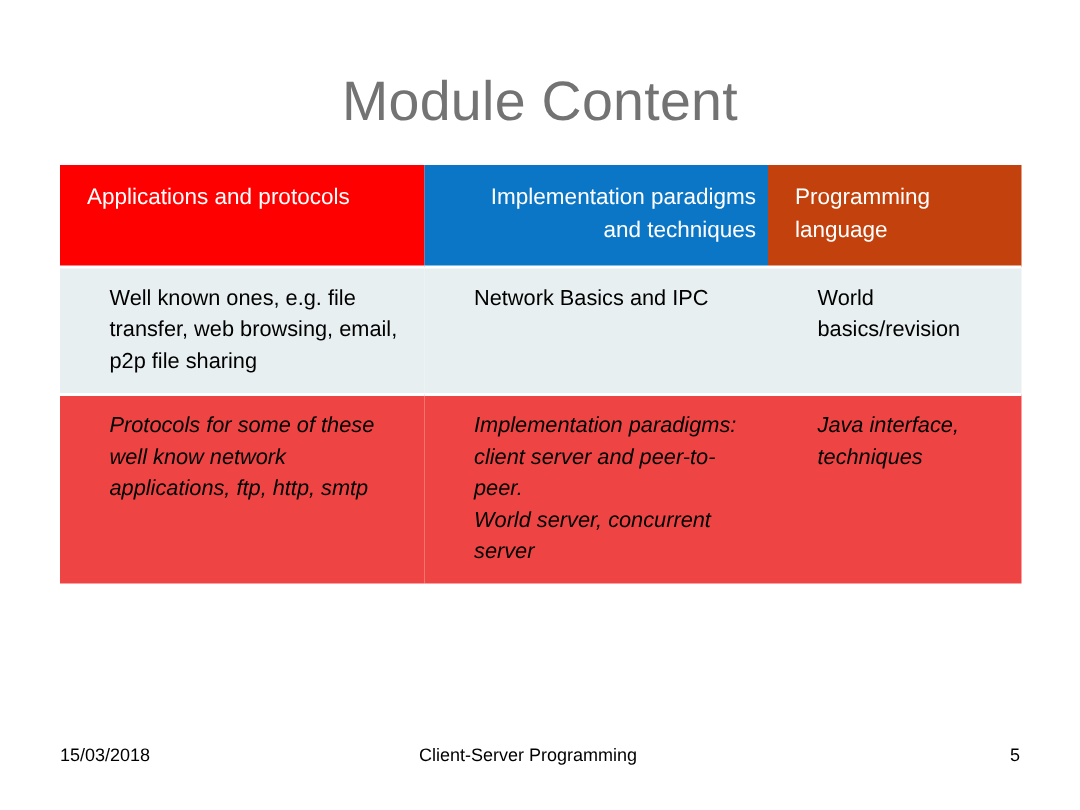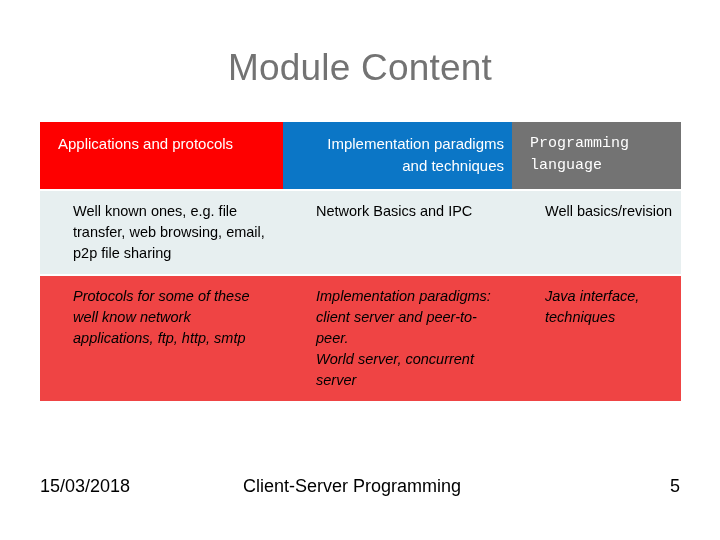--- a/index.html
+++ b/index.html
@@ -32,21 +32,20 @@
   }
 
   
   .content-table {
     position: absolute;
     left: 40px;
     top: 110px;
     width: 641px;
     border-collapse: collapse;
     table-layout: fixed;
-    margin-top: 12px;
   }
   .content-table td {
     vertical-align: top;
     padding: 10px 8px 10px 18px;
     font-size: 14.5px;
     line-height: 21px;
   }
 
   
   .col-a { width: 243px; }
@@ -56,41 +55,41 @@
   
   .header-row td {
     color: #ffffff;
     font-size: 15px;
     line-height: 22px;
     padding-top: 11px;
     padding-bottom: 12px;
   }
   .hdr-red   { background: #fe0000; }
   .hdr-blue  { background: #0b76c6; text-align: right; }
-  .hdr-green { background: #737373; font-family: Liberation Mono, monospace; }
+  .hdr-green { background: #c2410c; }
 
   
   .row-shade-a td { background: #e7eff0; }
   .row-shade-b td { background: #ef4444; font-style: italic; }
 
   .row-sep td {
     border-top: 2px solid #ffffff;
     padding-left: 33px;
   }
 
   .cell-text { display: block; white-space: pre-line; }
 
   
   .footer {
     position: absolute;
     left: 0;
-    top: 476px;
+    top: 493px;
     width: 720px;
     height: 20px;
-    font-size: 18px;
+    font-size: 12px;
     line-height: 20px;
     color: #000000;
   }
   .footer-date {
     position: absolute;
     left: 40px;
     top: 0;
   }
   .footer-center {
     position: absolute;
@@ -131,21 +130,21 @@
     </tr>
 
     <tr class="row-shade-a row-sep">
       <td>
         <span class="cell-text">Well known ones, e.g. file transfer, web browsing, email, p2p file sharing</span>
       </td>
       <td>
         <span class="cell-text">Network Basics and IPC</span>
       </td>
       <td>
-        <span class="cell-text">Well basics/revision</span>
+        <span class="cell-text">World basics/revision</span>
       </td>
     </tr>
 
     <tr class="row-shade-b row-sep">
       <td>
         <span class="cell-text">Protocols for some of these well know network applications, ftp, http, smtp</span>
       </td>
       <td>
         <span class="cell-text">Implementation paradigms: client server and peer-to-peer.
 World server, concurrent server</span>

